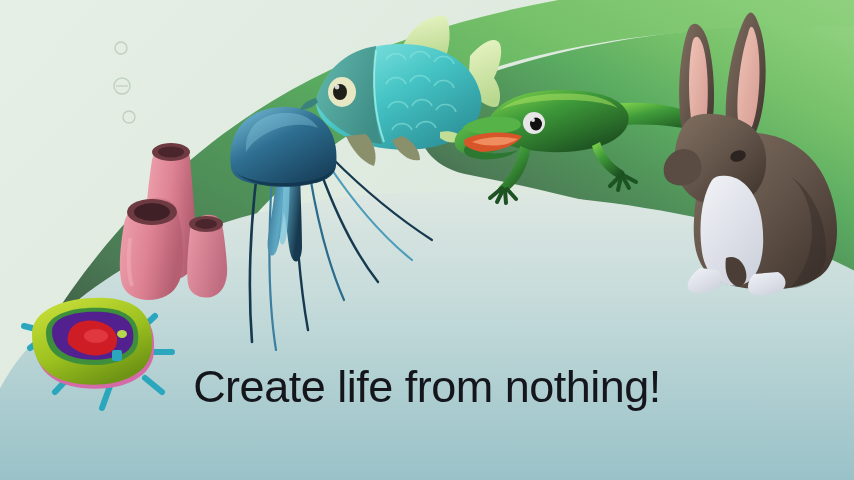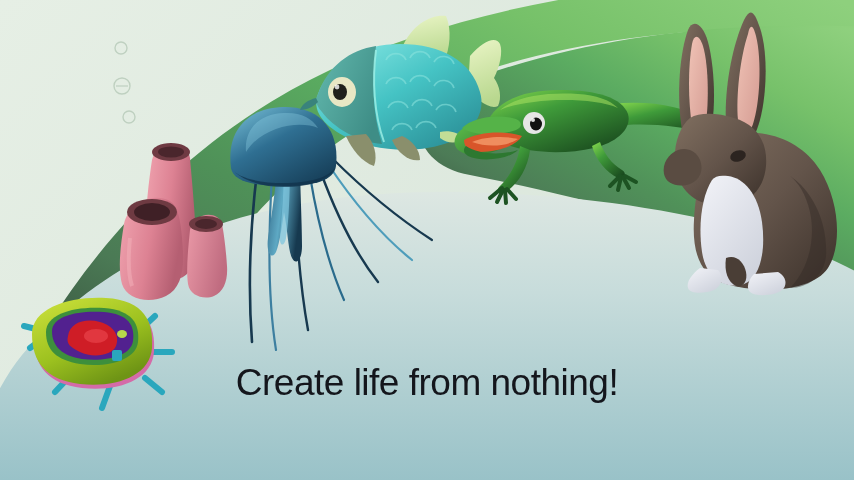--- a/index.html
+++ b/index.html
@@ -4,21 +4,21 @@
 <style>
   html,body{margin:0;padding:0;background:#000;}
   #stage{
     position:relative;width:854px;height:480px;overflow:hidden;
     font-family:"Liberation Sans","DejaVu Sans",sans-serif;
     background:#e4ece3;
   }
   #stage svg.layer{position:absolute;left:0;top:0;width:854px;height:480px;}
   #tagline{
     position:absolute;left:0;right:0;top:364px;text-align:center;
-    font-size:37px;letter-spacing:-0.5px;color:#14161c;
+    font-size:45px;letter-spacing:-0.5px;color:#14161c;
     font-weight:400;line-height:1;white-space:nowrap;
     font-family:"Liberation Sans","DejaVu Sans",sans-serif;
   }
 </style>
 </head>
 <body>
 
 <div id="stage">
 
   <svg class="layer" viewBox="0 0 854 480">

